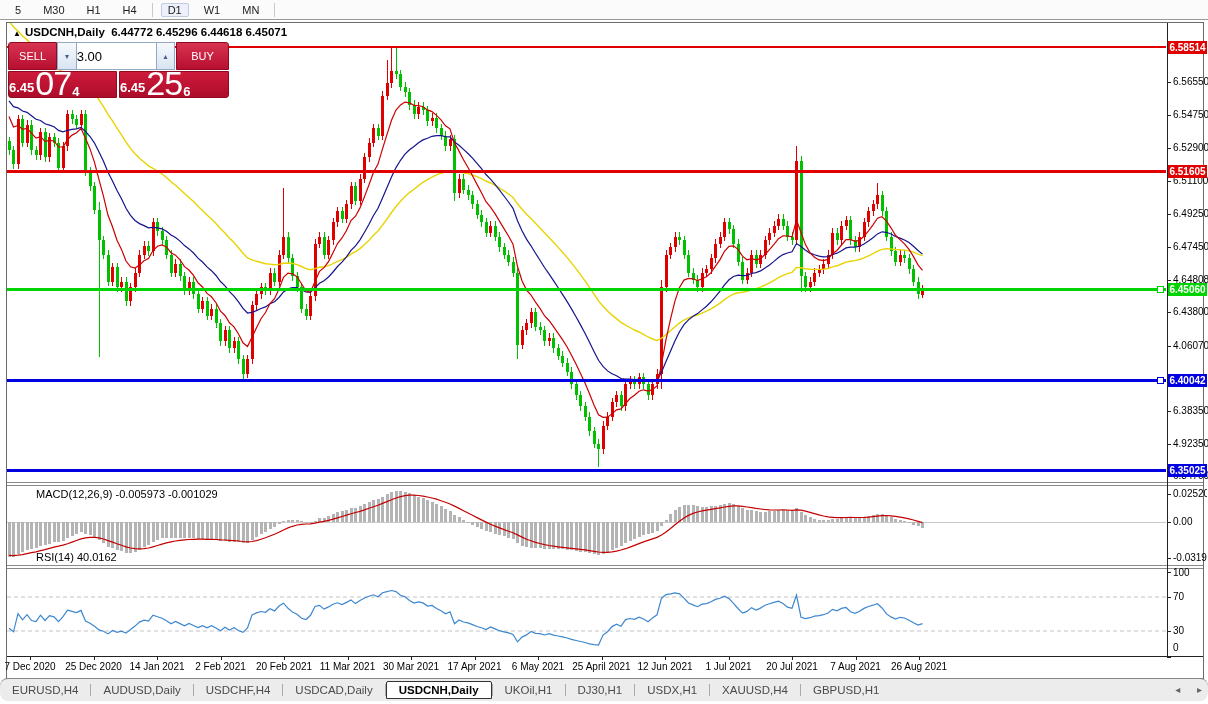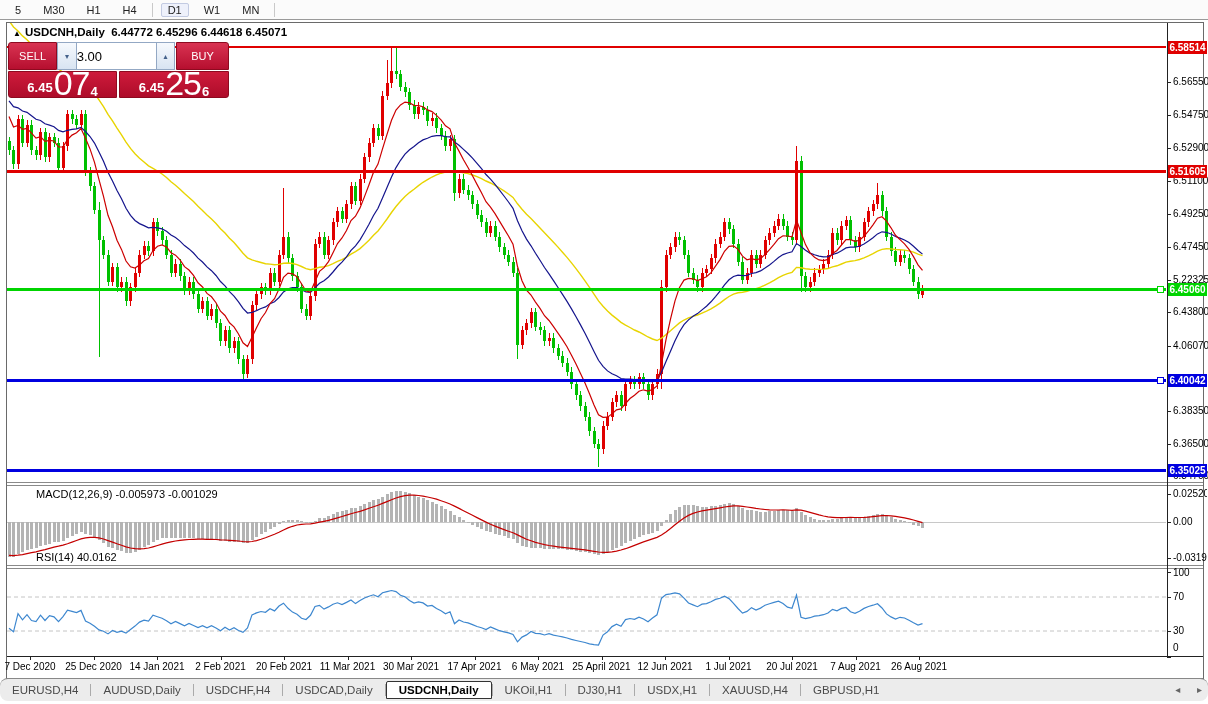--- a/index.html
+++ b/index.html
@@ -35,21 +35,21 @@
   .tp-btn{background:linear-gradient(#d93352,#b60f2f);border:1px solid #8e0a20;color:#fff;
           font-size:11px;display:flex;align-items:center;justify-content:center;}
   #sellBtn{width:51px;border-radius:3px 0 0 0;}
   #buyBtn{width:55px;border-radius:0 3px 0 0;margin-left:1px;}
   .spin{width:19px;background:linear-gradient(#f6f9fd,#d8e4f2);border:1px solid #93a8c4;
         color:#44618a;font-size:8px;display:flex;align-items:center;justify-content:center;}
   #volInput{width:73px;border:1px solid #93a8c4;border-left:none;border-right:none;
             text-align:left;font-size:13px;padding:0 6px 0 0;font-family:"Liberation Sans",sans-serif;}
   #tpPrices{display:flex;margin-top:1px;height:27px;}
   .tp-price{background:linear-gradient(#ce1b3b,#ae0c2a);border:1px solid #8e0a20;color:#fff;
-            display:flex;align-items:flex-end;justify-content:center;padding-bottom:0px;}
+            display:flex;align-items:flex-end;padding-bottom:0px;}
   .tp-price.left{width:108px;border-radius:0 0 0 3px;}
   .tp-price.right{width:109px;margin-left:2px;border-radius:0 0 3px 0;}
   .tp-small{font-size:13px;font-weight:bold;margin:0 1px 2px 0;}
   .tp-big{font-size:34px;line-height:27px;font-weight:normal;letter-spacing:-1px;}
   .tp-sup{font-size:13px;font-weight:bold;position:relative;top:2px;margin-left:1px;}
   
   #tabbar{left:0;top:678px;width:1208px;height:22px;background:#ececec;border-top:1px solid #888;
           display:flex;align-items:center;font-size:11.5px;color:#4a4a4a;border-radius:8px;}
   .tab{padding:3px 12px;white-space:nowrap;}
   .tab.active{background:#fff;border:1px solid #333;border-radius:2px 2px 0 0;color:#000;
@@ -788,29 +788,29 @@
 <div class="abs tick-label" style="top:108.91076257436357px">6.54750</div>
 <div class="abs tick-mark" style="top:148.2621236704523px"></div>
 <div class="abs tick-label" style="top:142.2621236704523px">6.52900</div>
 <div class="abs tick-mark" style="top:180.71209662880779px"></div>
 <div class="abs tick-label" style="top:174.71209662880779px">6.51100</div>
 <div class="abs tick-mark" style="top:214.0634577248965px"></div>
 <div class="abs tick-label" style="top:208.0634577248965px">6.49250</div>
 <div class="abs tick-mark" style="top:246.51343068325198px"></div>
 <div class="abs tick-label" style="top:240.51343068325198px">6.47450</div>
 <div class="abs tick-mark" style="top:279.8647917793391px"></div>
-<div class="abs tick-label" style="top:273.8647917793391px">5.22325</div>
+<div class="abs tick-label" style="top:273.8647917793391px">4.64808</div>
 <div class="abs tick-mark" style="top:312.3147647376962px"></div>
 <div class="abs tick-label" style="top:306.3147647376962px">6.43800</div>
 <div class="abs tick-mark" style="top:345.66612583378327px"></div>
 <div class="abs tick-label" style="top:339.66612583378327px">4.06070</div>
 <div class="abs tick-mark" style="top:410.5660717504959px"></div>
 <div class="abs tick-label" style="top:404.5660717504959px">6.38350</div>
 <div class="abs tick-mark" style="top:443.917432846583px"></div>
-<div class="abs tick-label" style="top:437.917432846583px">6.36500</div>
+<div class="abs tick-label" style="top:437.917432846583px">4.92350</div>
 <div class="abs tick-mark" style="top:476.36740580493847px"></div>
 <div class="abs tick-label" style="top:470.36740580493847px">6.34700</div>
 <div class="abs tick-mark" style="top:493.8020134228188px"></div>
 <div class="abs tick-label" style="top:487.8020134228188px;overflow:hidden">0.025209</div>
 <div class="abs tick-mark" style="top:522px"></div>
 <div class="abs tick-label" style="top:516px;overflow:hidden">0.00</div>
 <div class="abs tick-mark" style="top:557.7874720357942px"></div>
 <div class="abs tick-label" style="top:551.7874720357942px;overflow:hidden">-0.031994</div>
 <div class="abs tick-mark" style="top:571.5px"></div>
 <div class="abs tick-label" style="top:567px">100</div>

